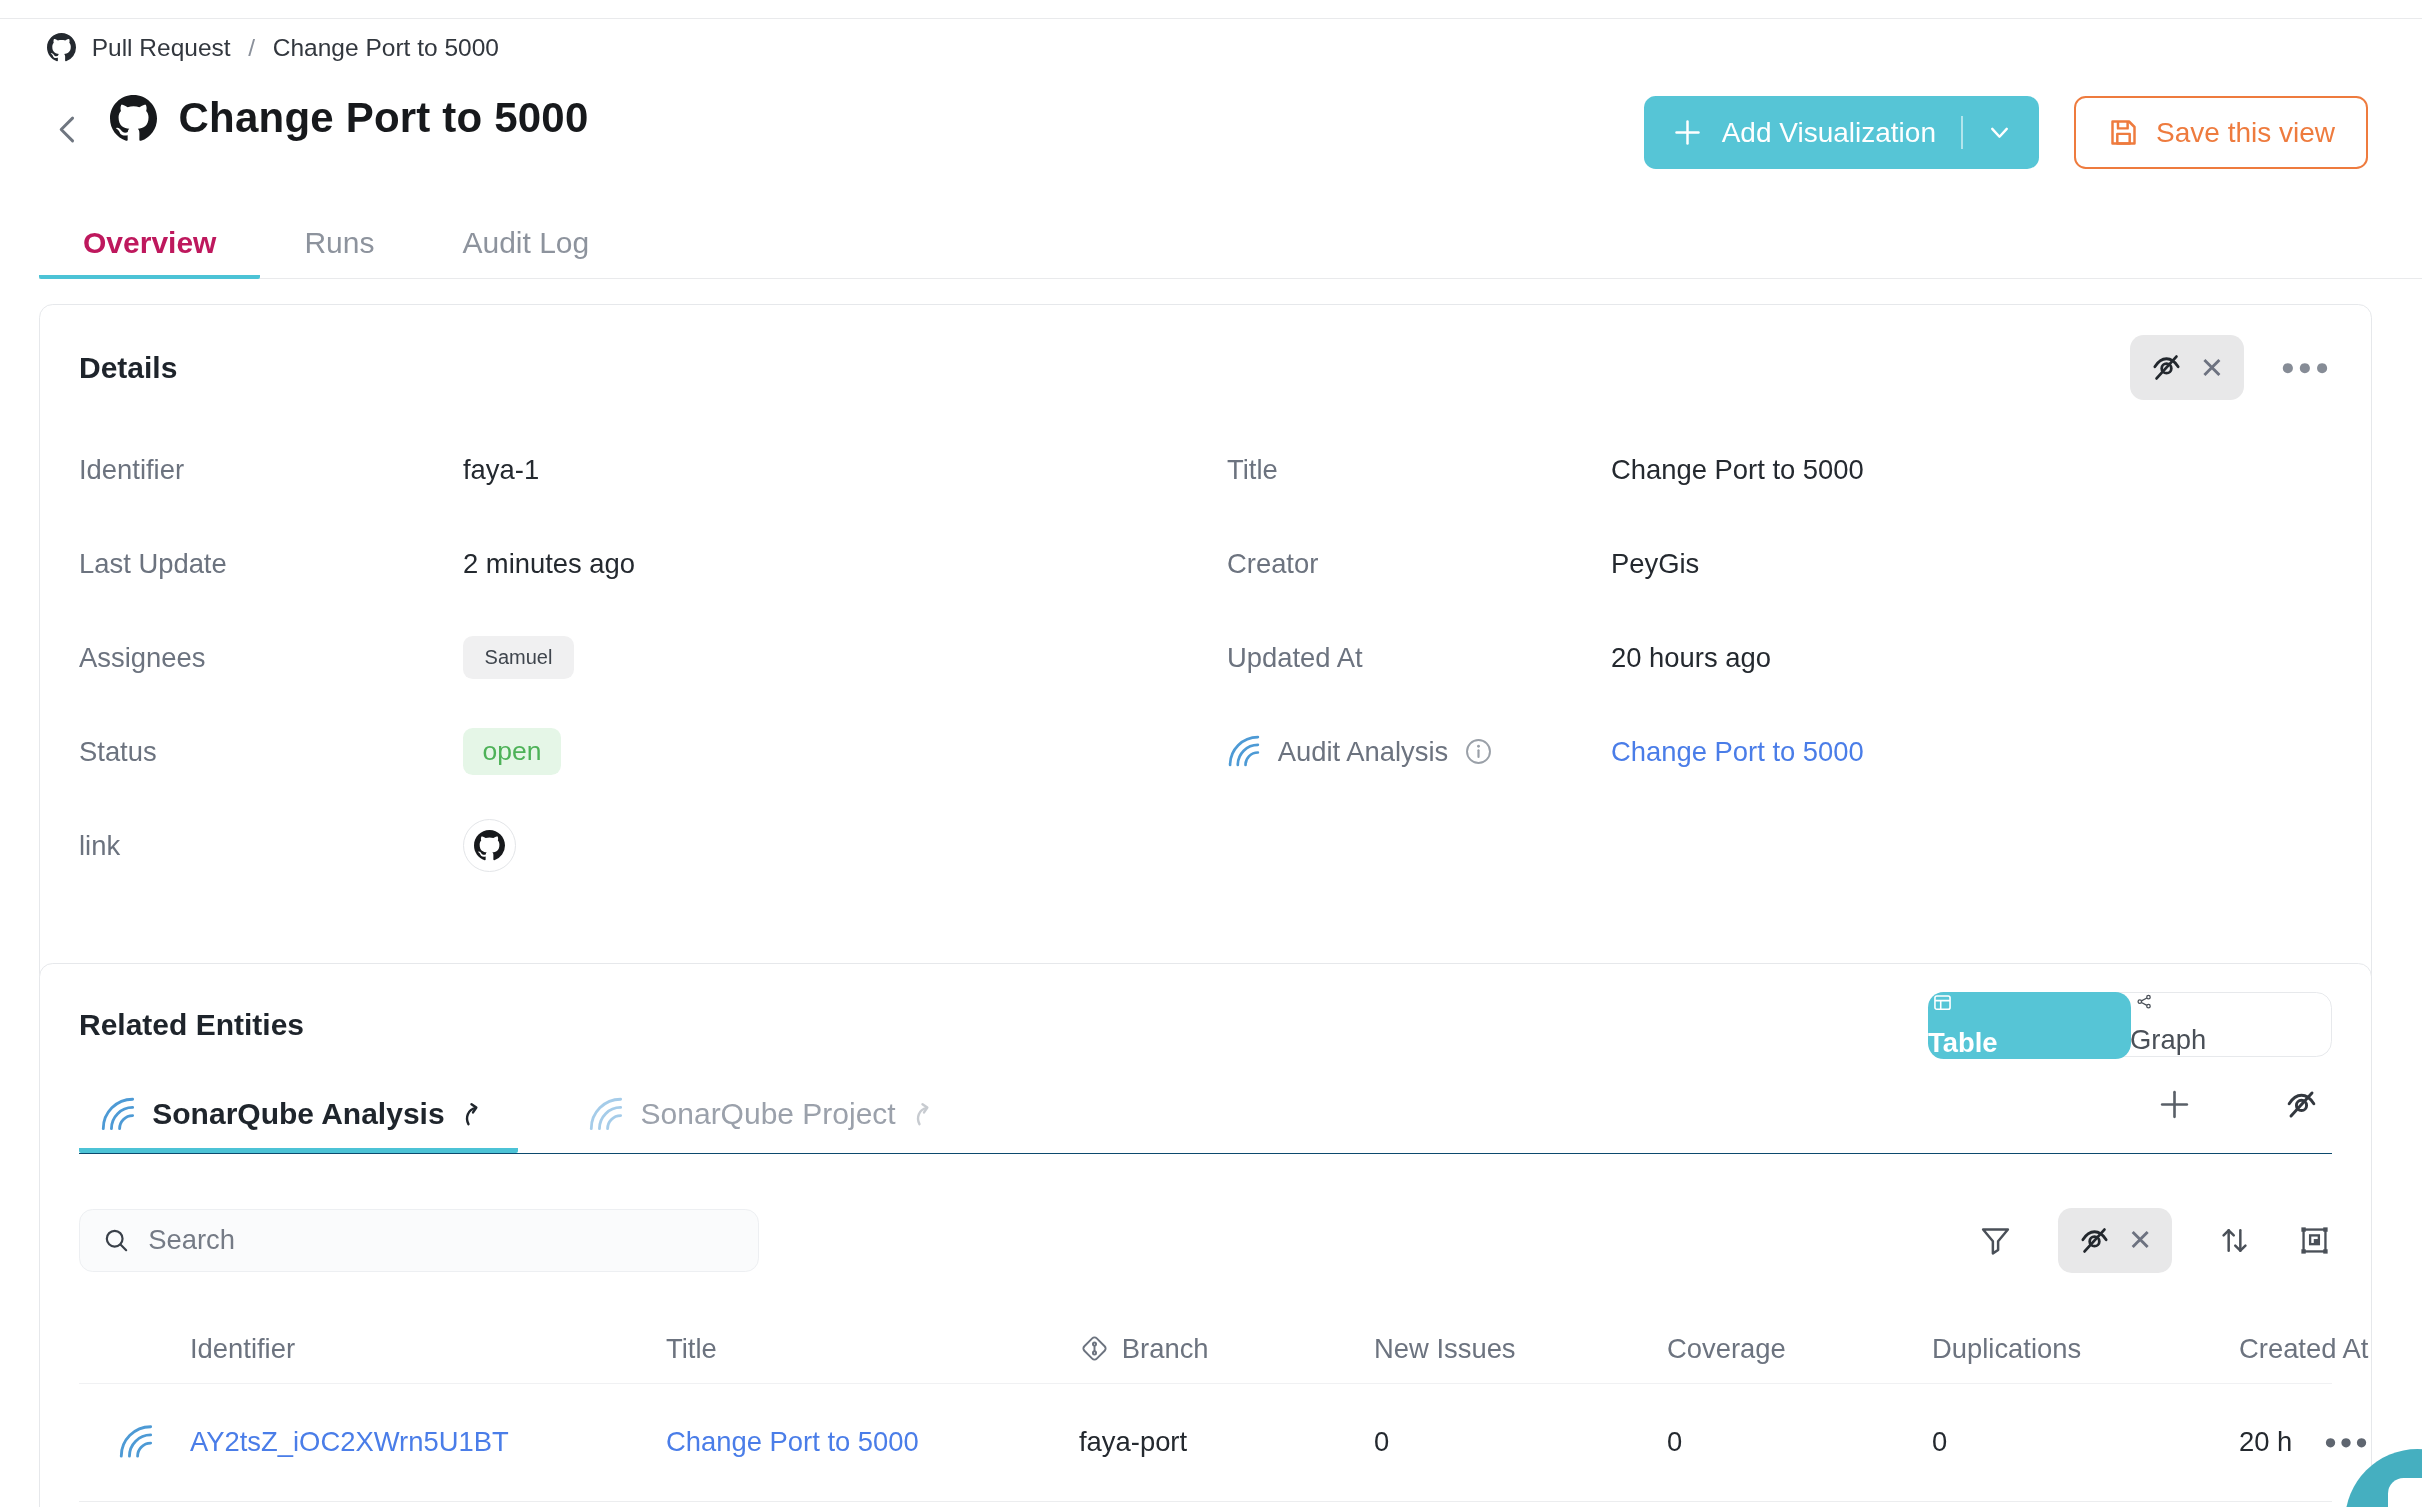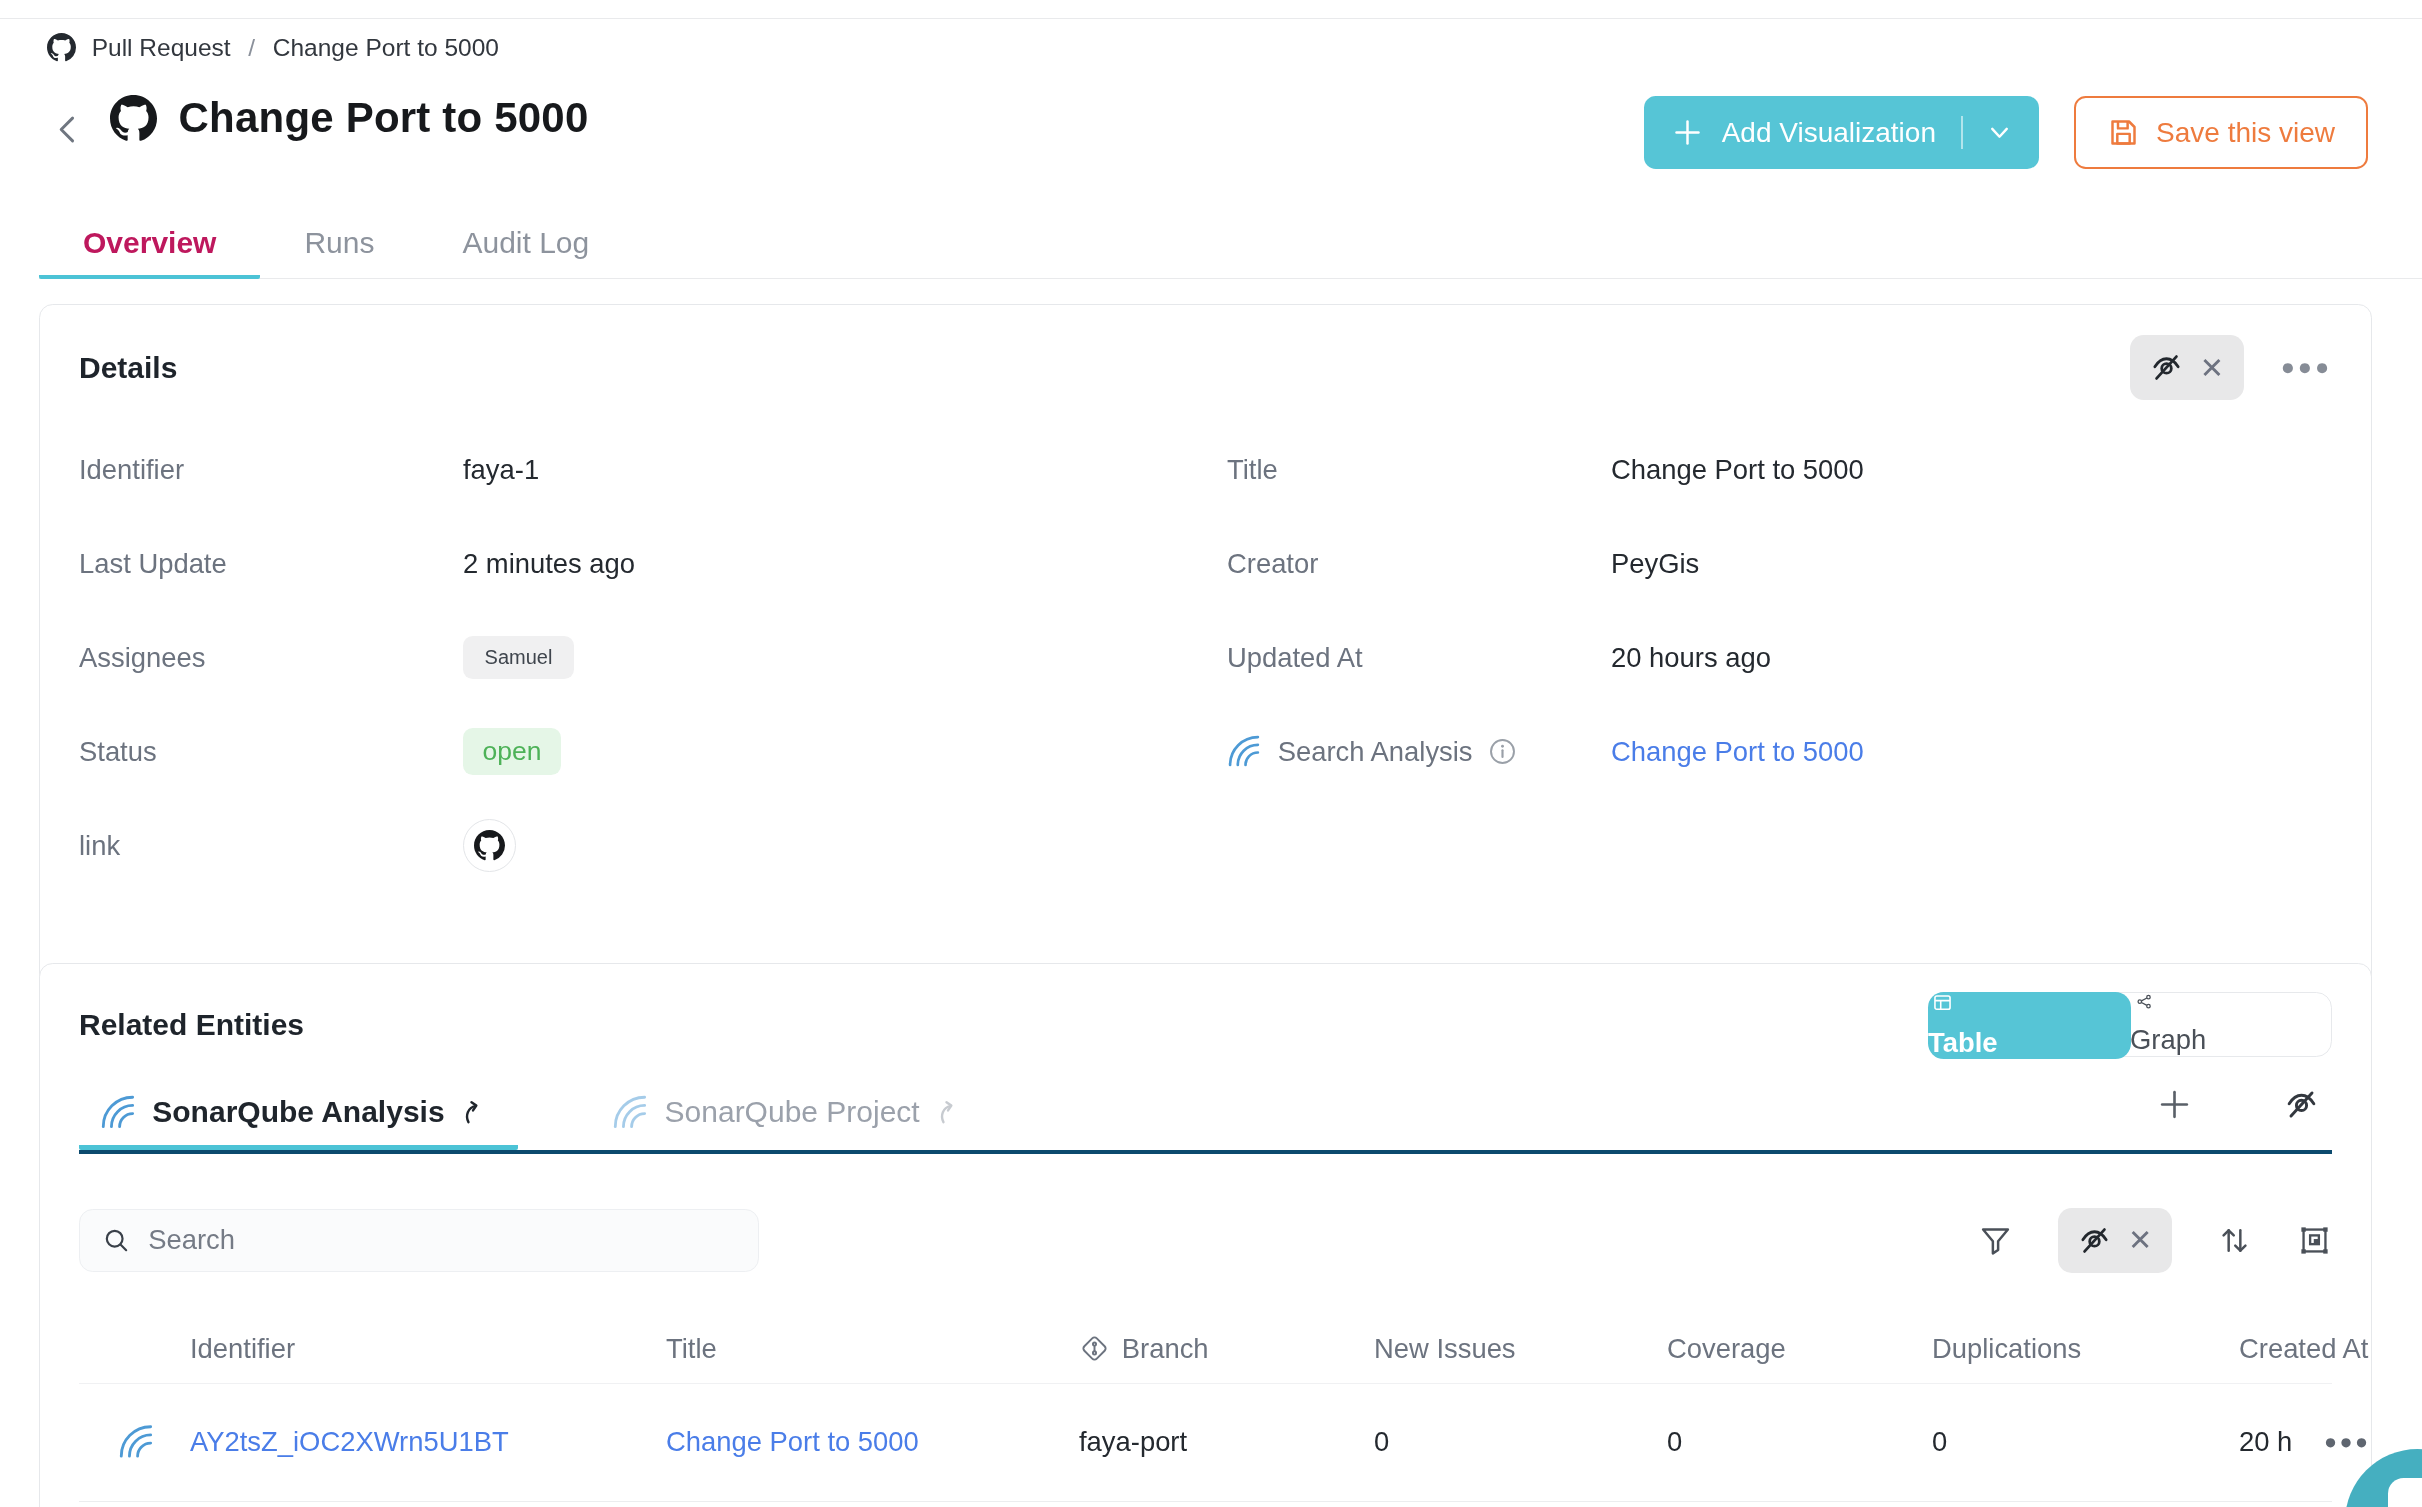--- a/index.html
+++ b/index.html
@@ -61,21 +61,21 @@
   .link { color:#4A7DE8; cursor:pointer; }
   .sonar-icon { width:35px; height:35px; color:#4D9AD5; }
   .info-icon { width:29px; height:29px; color:#9AA0A8; cursor:pointer; }
 
   
   .seg-toggle { display:flex; border:1px solid #E7E9EC; border-radius:15.7px; height:65px; }
   .seg { width:201px; display:flex; align-items:flex-start; justify-content:center; gap:13.7px; font-size:27.4px; cursor:pointer; color:#4A5058;flex-direction:column; }
   .seg svg { width:29px; height:29px; }
   .seg.active { background:#56C5D6; color:#fff; font-weight:700; border-radius:15.7px; margin:-1px; width:203px; height:67px; }
 
-  .rel-tabbar { margin-top:21.6px; height:74px; display:flex; border-bottom:4px solid #0c4a6e; position:relative;gap:24px; }
+  .rel-tabbar { margin-top:21.6px; height:74px; display:flex; align-items:center; border-bottom:1px solid #0c4a6e; position:relative; }
   .rel-tab { display:flex; align-items:center; gap:15.7px; padding:0 29px 0 20.6px; height:100%; font-size:30px; color:#9BA1AB; cursor:pointer; border-bottom:5.9px solid transparent; margin-bottom:-1px; }
   .rel-tab + .rel-tab { margin-left:49px; }
   .rel-tab.active { color:#1F252C; font-weight:600; border-bottom-color:#4CC3D6; border-radius:0 0 2px 2px; }
   .rel-tab .sonar-icon { width:37px; height:37px; }
   .rel-tab.inactive .sonar-icon { opacity:.5; }
   .rel-arrow { width:29px; height:29px; }
   .rel-tools { position:absolute; right:11.8px; top:5.9px; display:flex; align-items:center; gap:90px; }
   .rel-tools svg { width:37px; height:37px; color:#33383F; cursor:pointer; }
 
   .searchrow { margin-top:54px; display:flex; align-items:center; justify-content:space-between; }
@@ -233,21 +233,21 @@
         </div>
         <div class="frow">
           <div class="flabel">Updated At</div>
           <div class="fvalue">20 hours ago</div>
         </div>
         <div class="frow">
           <div class="flabel">
             <svg class="sonar-icon" viewBox="0 0 34 34">
                 <use href="#sonar"></use>
               </svg>
-            <span>Search Analysis</span>
+            <span>Audit Analysis</span>
             <svg class="info-icon" viewBox="0 0 24 24" fill="none" stroke="currentColor">
                 <circle cx="12" cy="12" r="9.5" stroke-width="1.6"></circle>
                 <line x1="12" y1="11" x2="12" y2="16.5" stroke-width="1.8" stroke-linecap="round"></line>
                 <circle cx="12" cy="7.6" r="1.2" fill="currentColor" stroke="none"></circle>
               </svg>
           </div>
           <div class="fvalue">
               <span class="link">Change Port to 5000</span>
             </div>
         </div>

